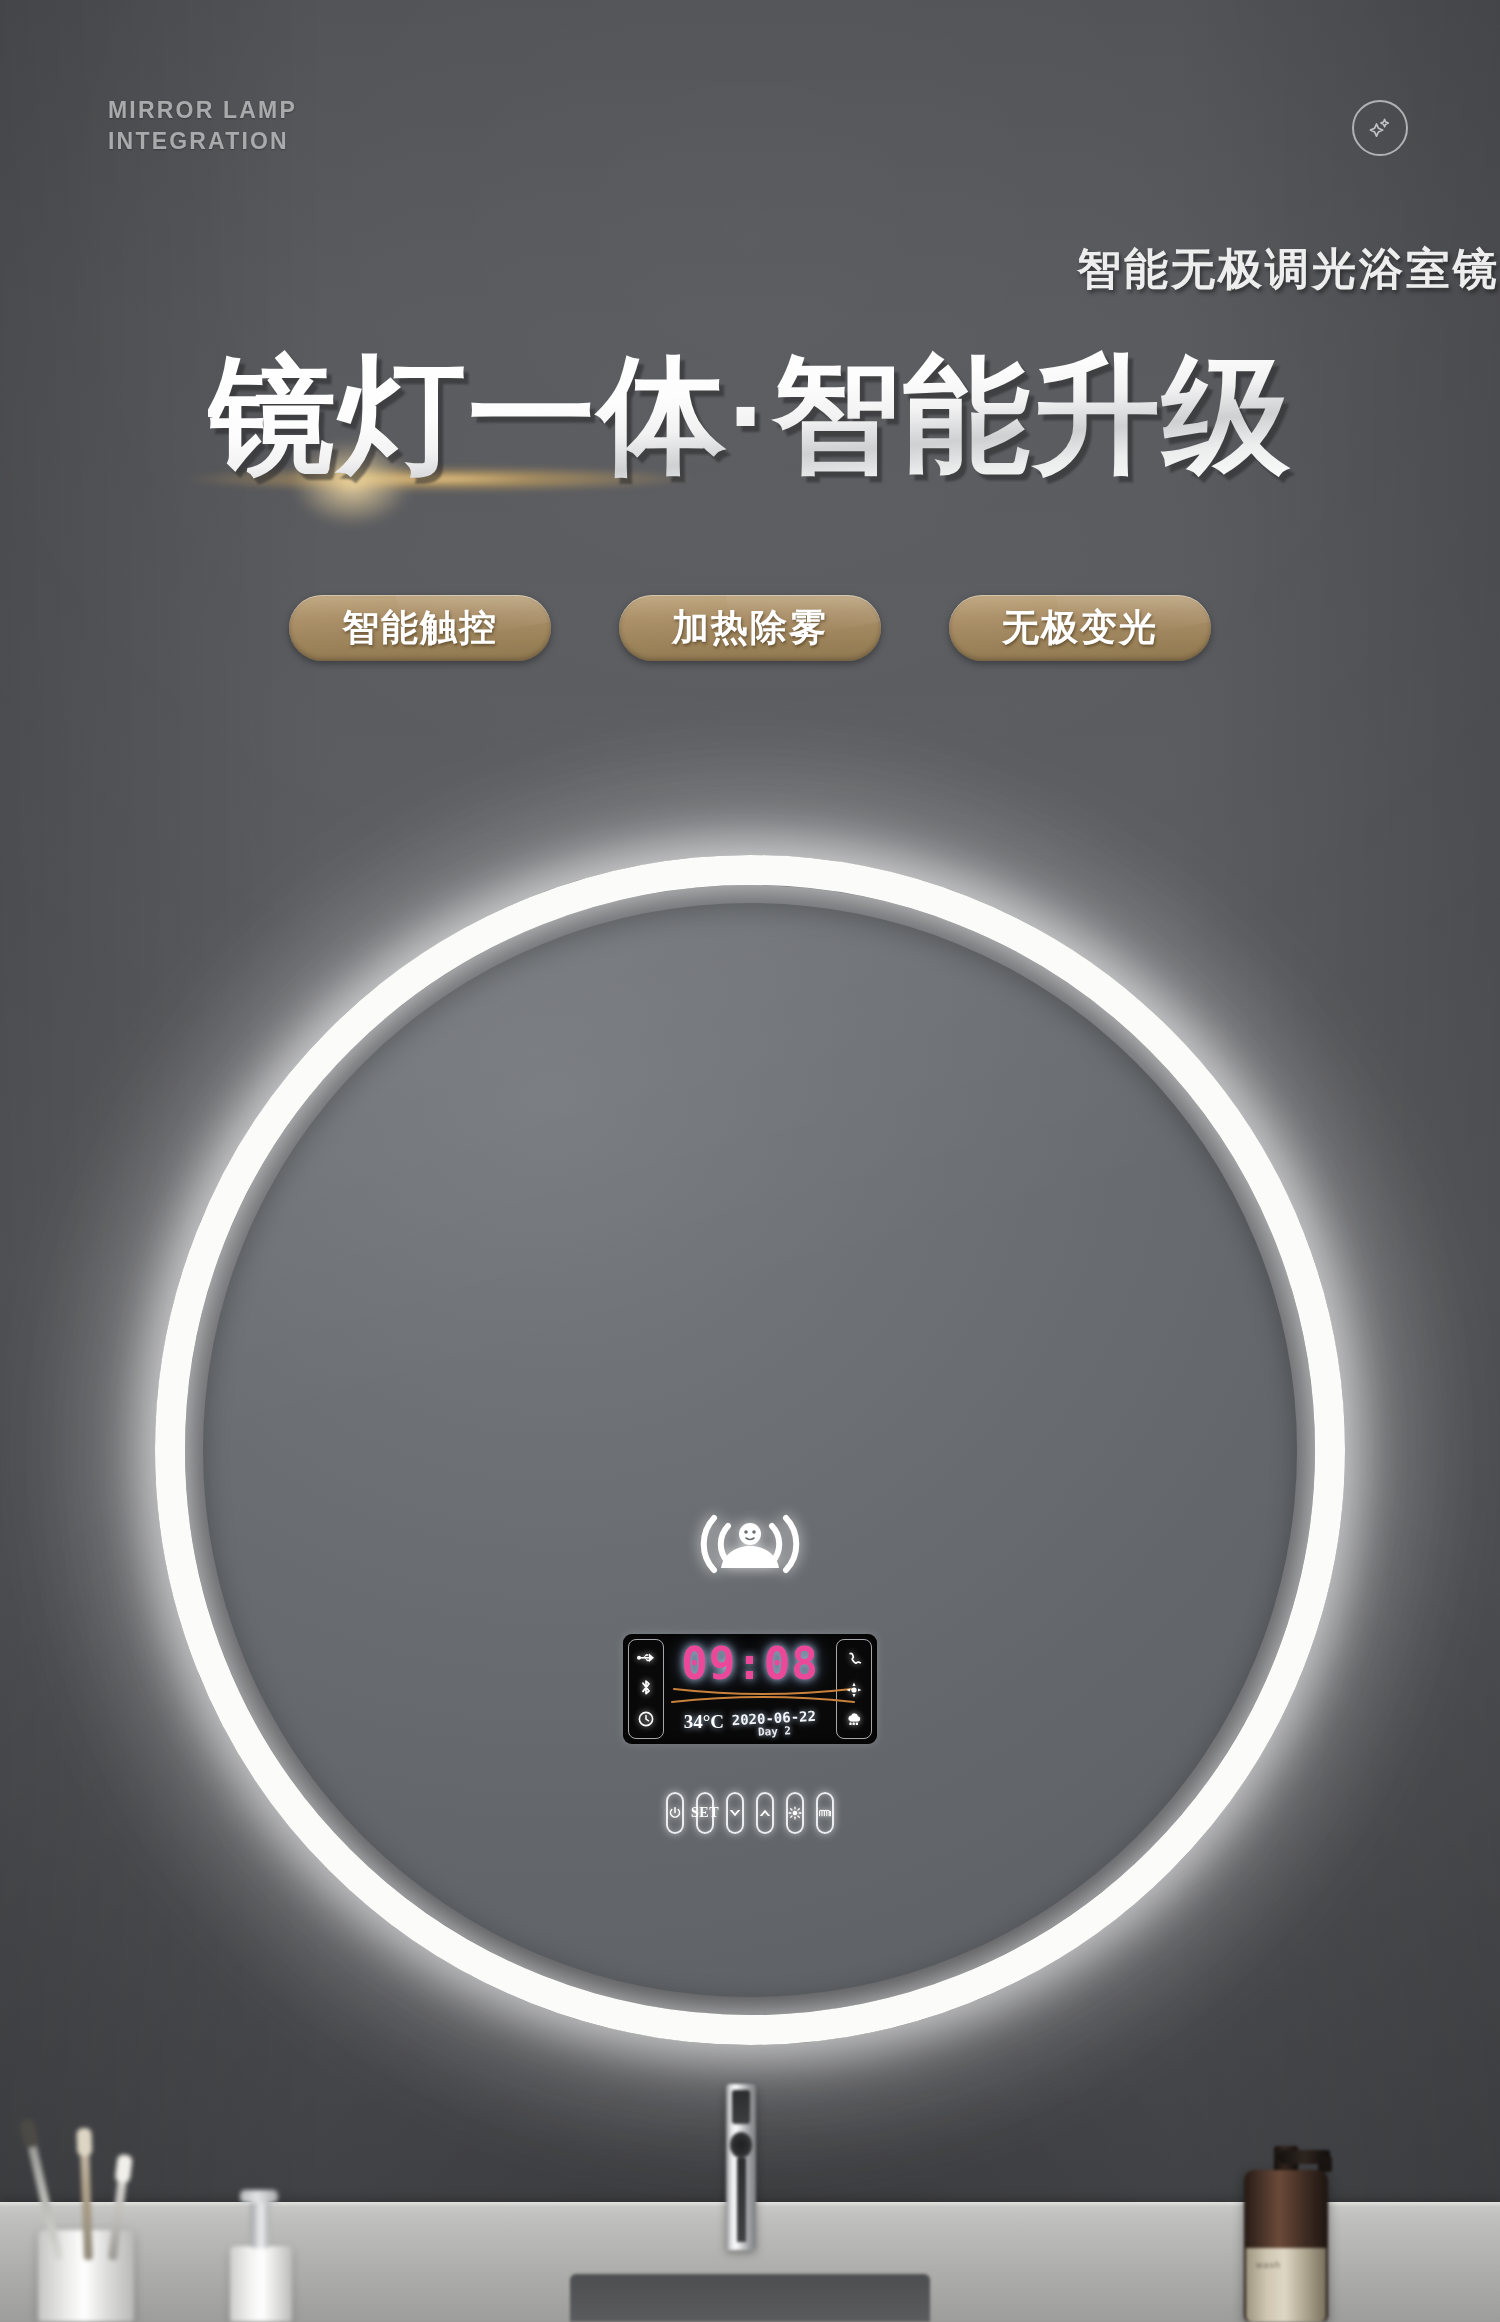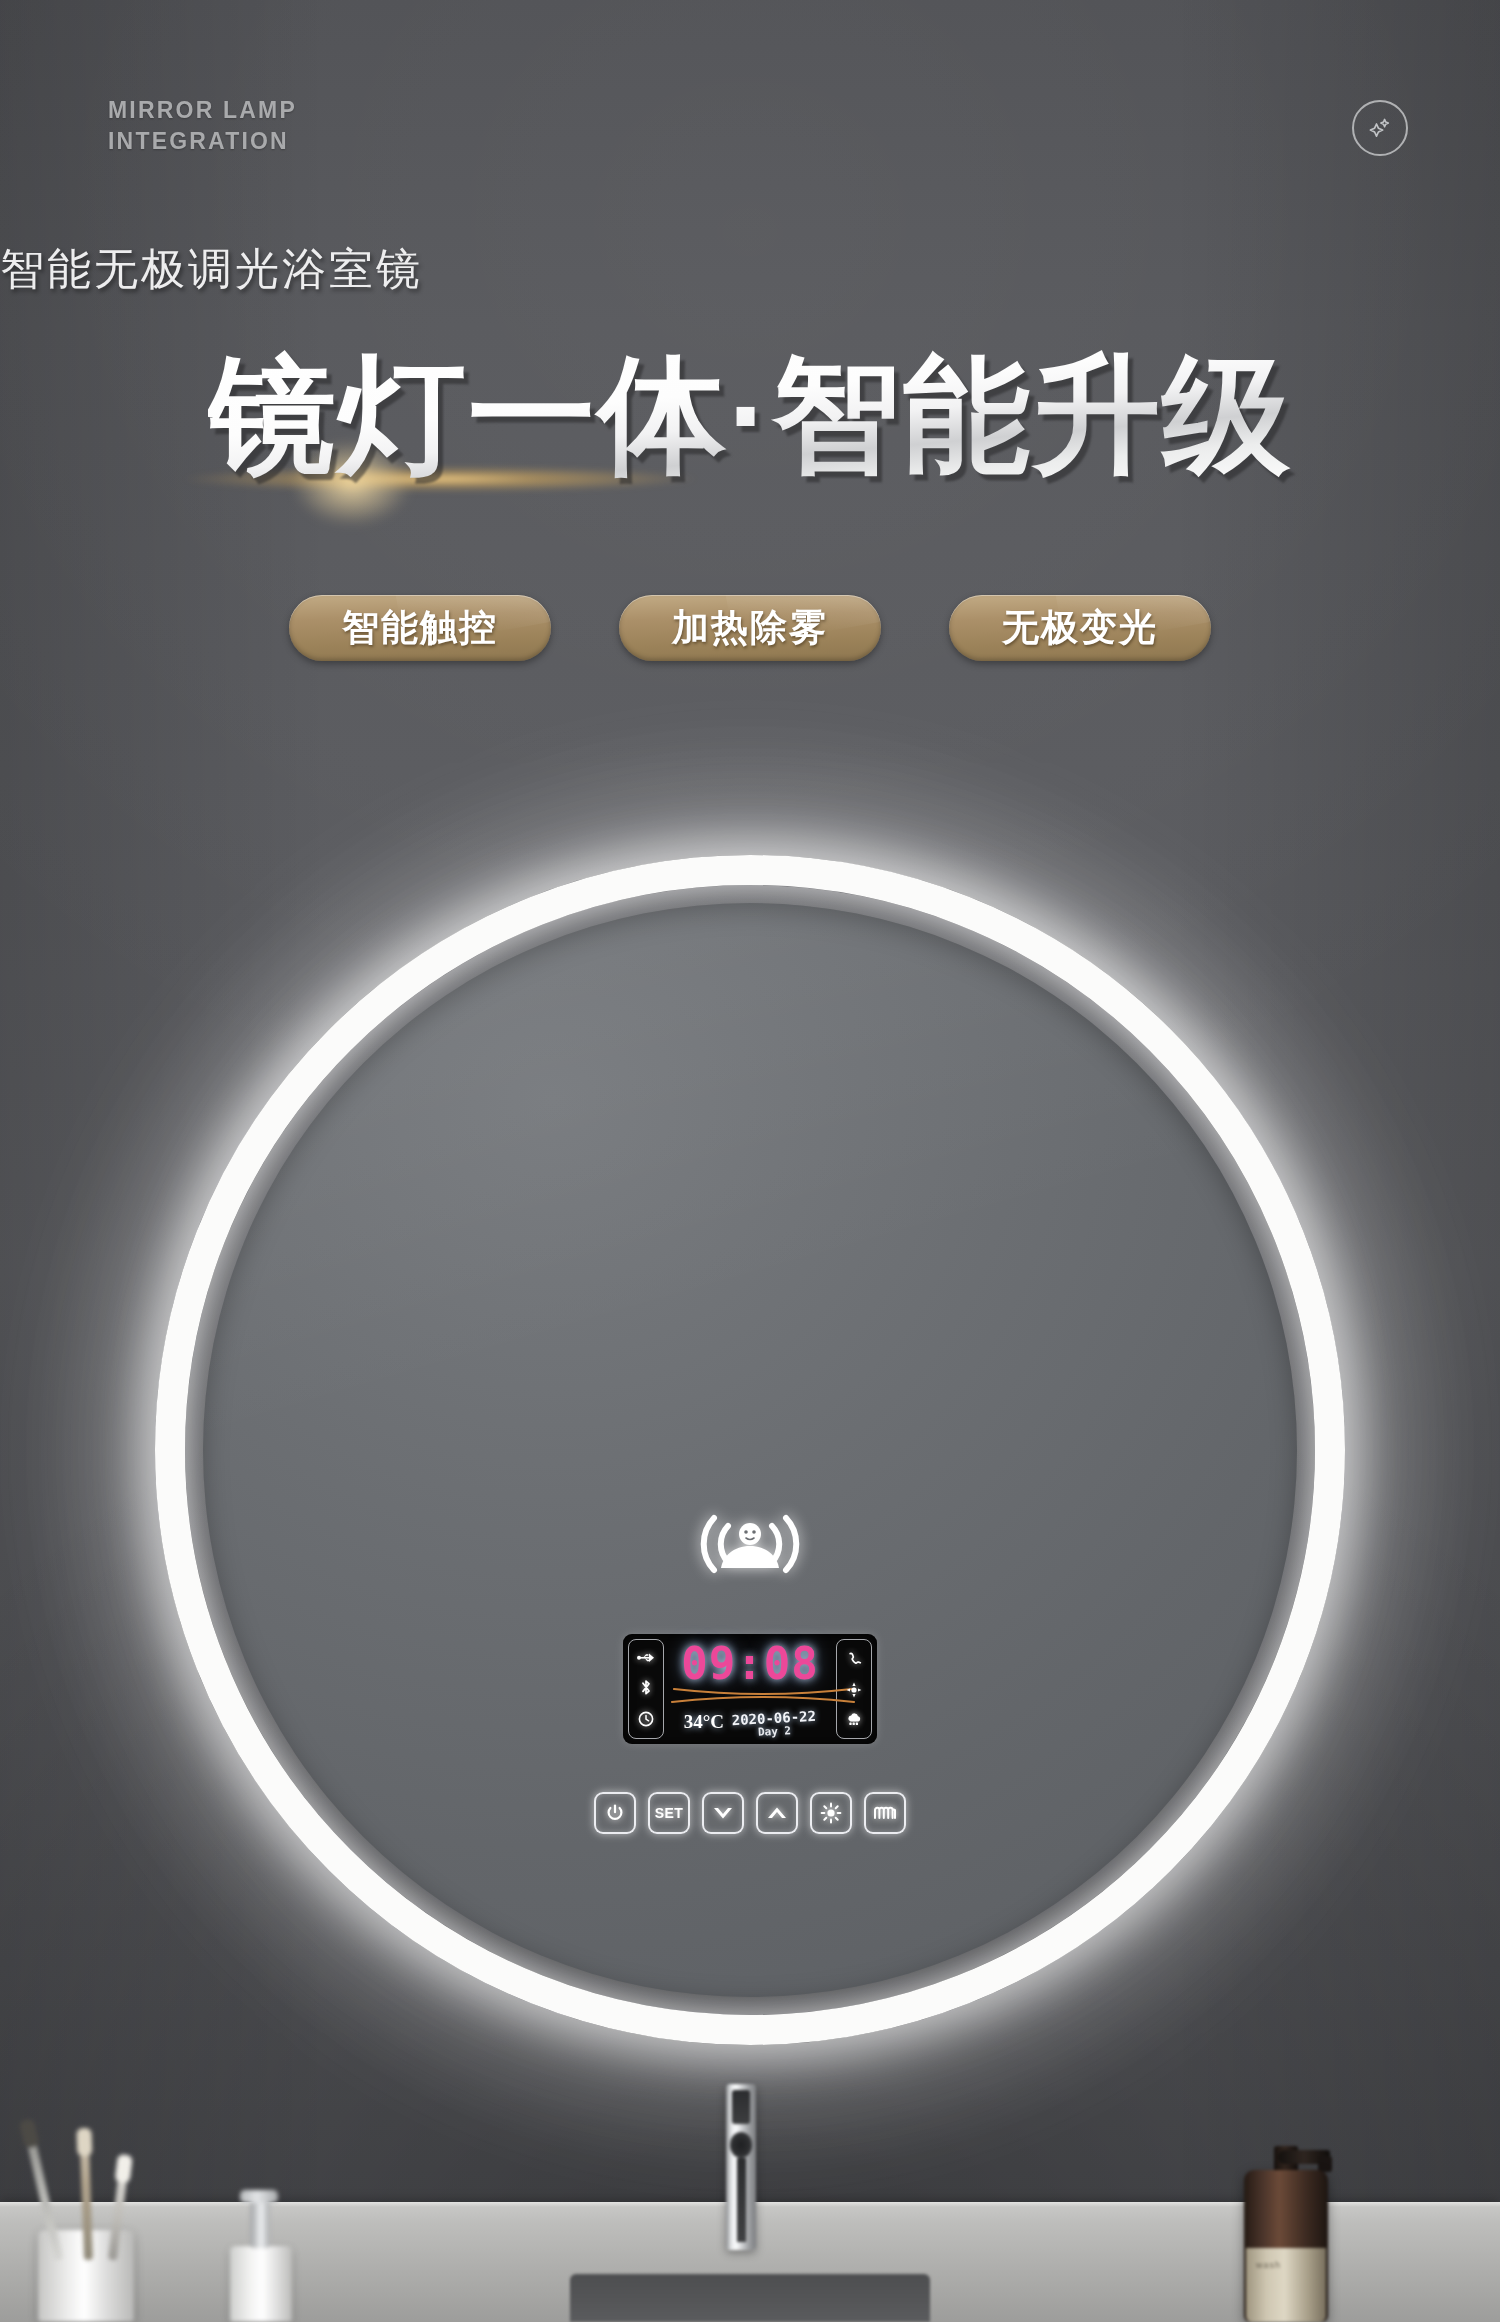--- a/index.html
+++ b/index.html
@@ -66,24 +66,24 @@
     display: flex;
     align-items: center;
     justify-content: center;
   }
 
   
   .subtitle {
     position: absolute;
     left: 0; right: 0;
     top: 240px;
-    text-align: left;
+    text-align: right;
     color: #ededee;
     font-size: 44px;
-    font-weight: normal;
+    font-weight: bold;
     letter-spacing: 3px;
     text-shadow: 2px 3px 4px rgba(0,0,0,0.45);
   }
 
   .headline-wrap {
     position: absolute;
     left: 0; right: 0;
     top: 340px;
     height: 180px;
     text-align: center;
@@ -335,29 +335,30 @@
   
   .touchbar {
     position: absolute;
     left: 50%;
     top: 1792px;
     transform: translateX(-50%);
     display: flex;
     gap: 12px;
   }
   .tbtn {
-    width: 42px;
+    width: 18px;
     height: 42px;
     border-radius: 9px;
     border: 2.5px solid rgba(246,248,252,0.93);
     display: flex;
     align-items: center;
     justify-content: center;
     box-shadow: 0 0 8px rgba(255,255,255,0.55), inset 0 0 6px rgba(255,255,255,0.28);
     background: rgba(255,255,255,0.02);
+    font-family: Liberation Serif, serif;
   }
   .tbtn svg { filter: drop-shadow(0 0 3px rgba(255,255,255,0.85)); }
   .tbtn .setlbl {
     color: #ffffff;
     font-size: 14px;
     font-weight: bold;
     letter-spacing: 0.5px;
     text-shadow: 0 0 6px rgba(255,255,255,0.9);
   }
 

